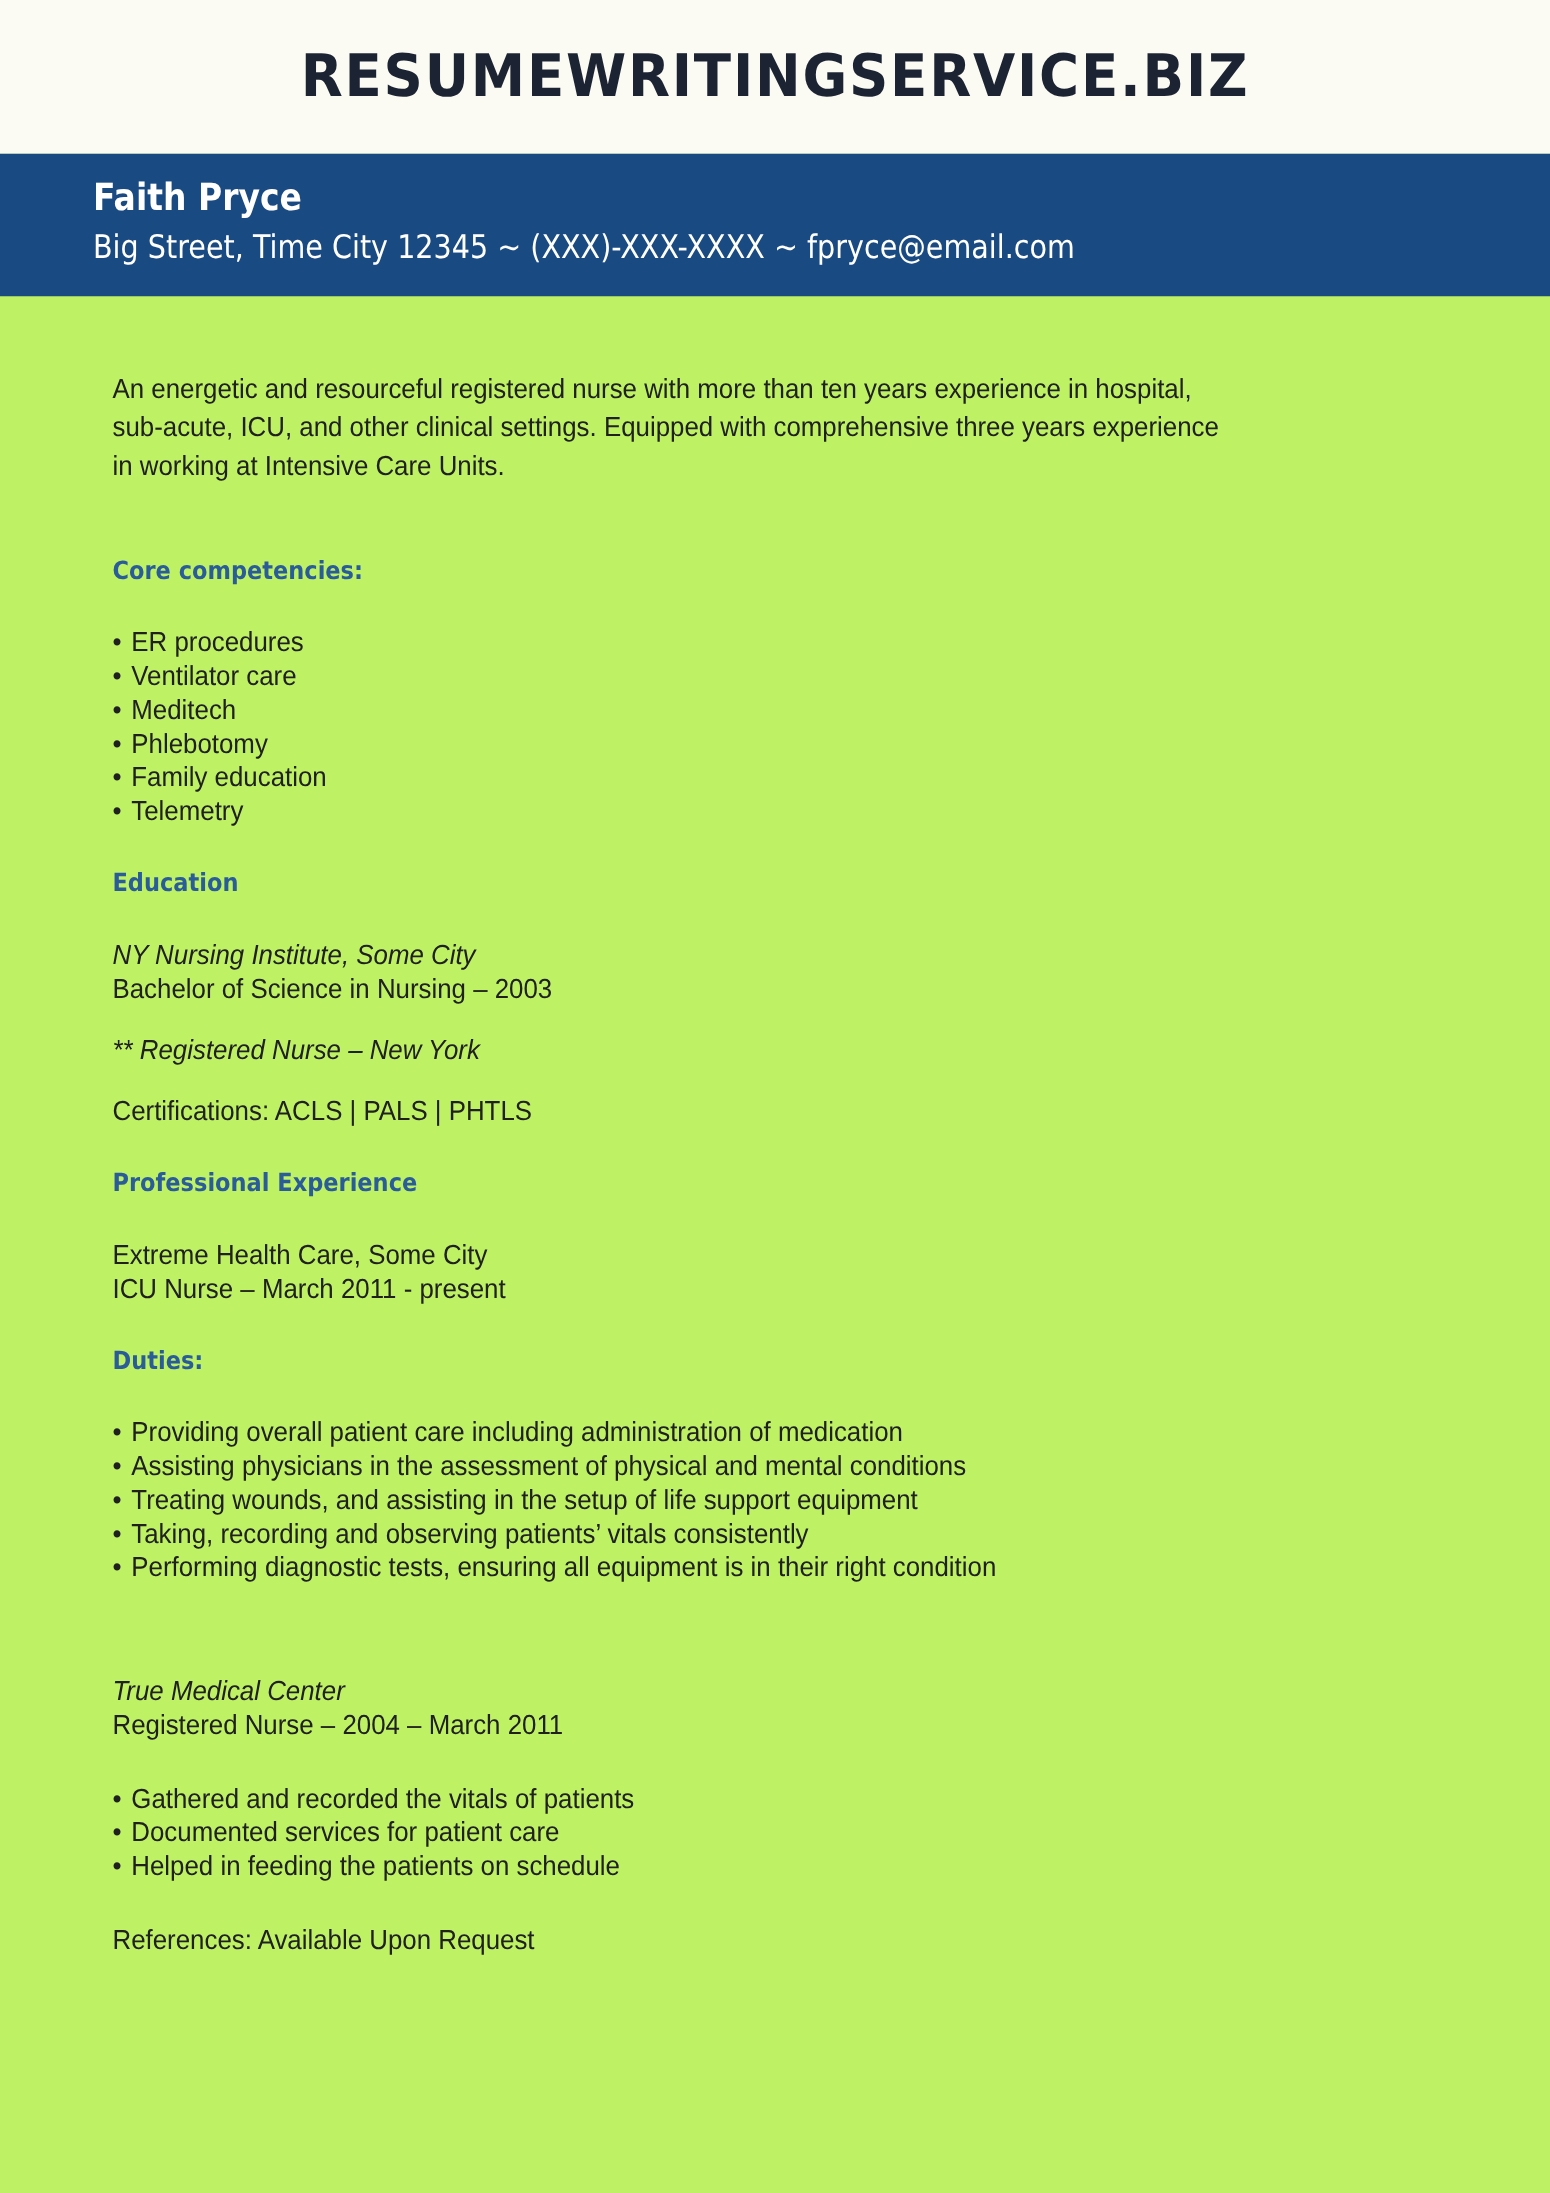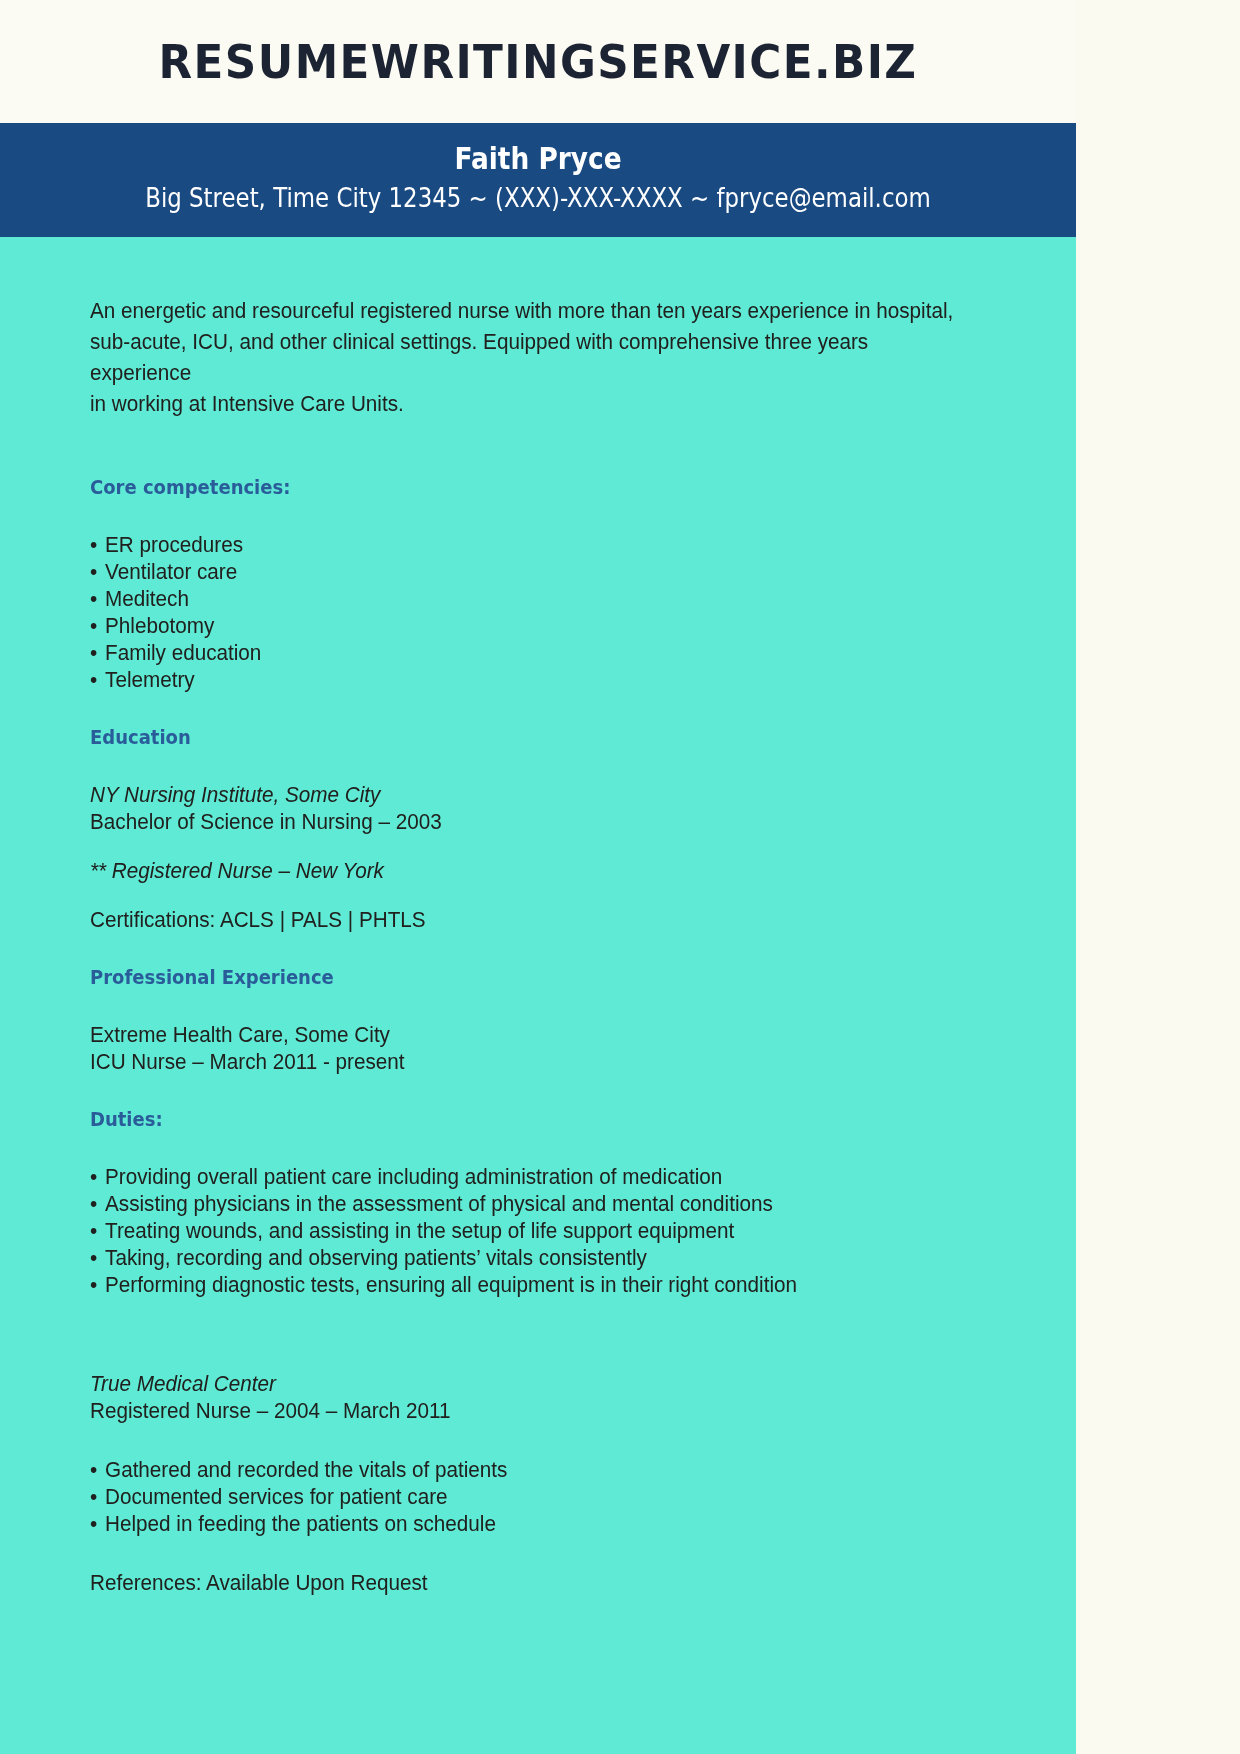--- a/index.html
+++ b/index.html
@@ -9,23 +9,23 @@
   body {
     width: 1240px;
     height: 1754px;
     background: #fbfaf1;
     font-family: "Liberation Sans", sans-serif;
     overflow: hidden;
   }
 
   .page {
     position: relative;
-    width: 1076px;
+    width: 1240px;
     height: 1754px;
-    background: #5eead4;
+    background: #bef264;
     box-sizing: border-box;
   }
 
   
   .site-title-wrap {
     height: 123px;
     display: flex;
     align-items: center;
     justify-content: center;
     background: #fcfbf3;
@@ -38,21 +38,20 @@
     color: #1c2433;
     transform: scaleX(0.93);
     transform-origin: center;
     white-space: nowrap;
   }
 
   
   .header-band {
     background: #1a4a82;
     padding: 16px 0 20px 0;
-    text-align: center;
     color: #ffffff;
   }
   .applicant-name {
     font-family: "DejaVu Sans", sans-serif;
     font-weight: bold;
     font-size: 30px;
     line-height: 40px;
     color: #ffffff;
     transform: scaleX(0.88);
     transform-origin: center;

